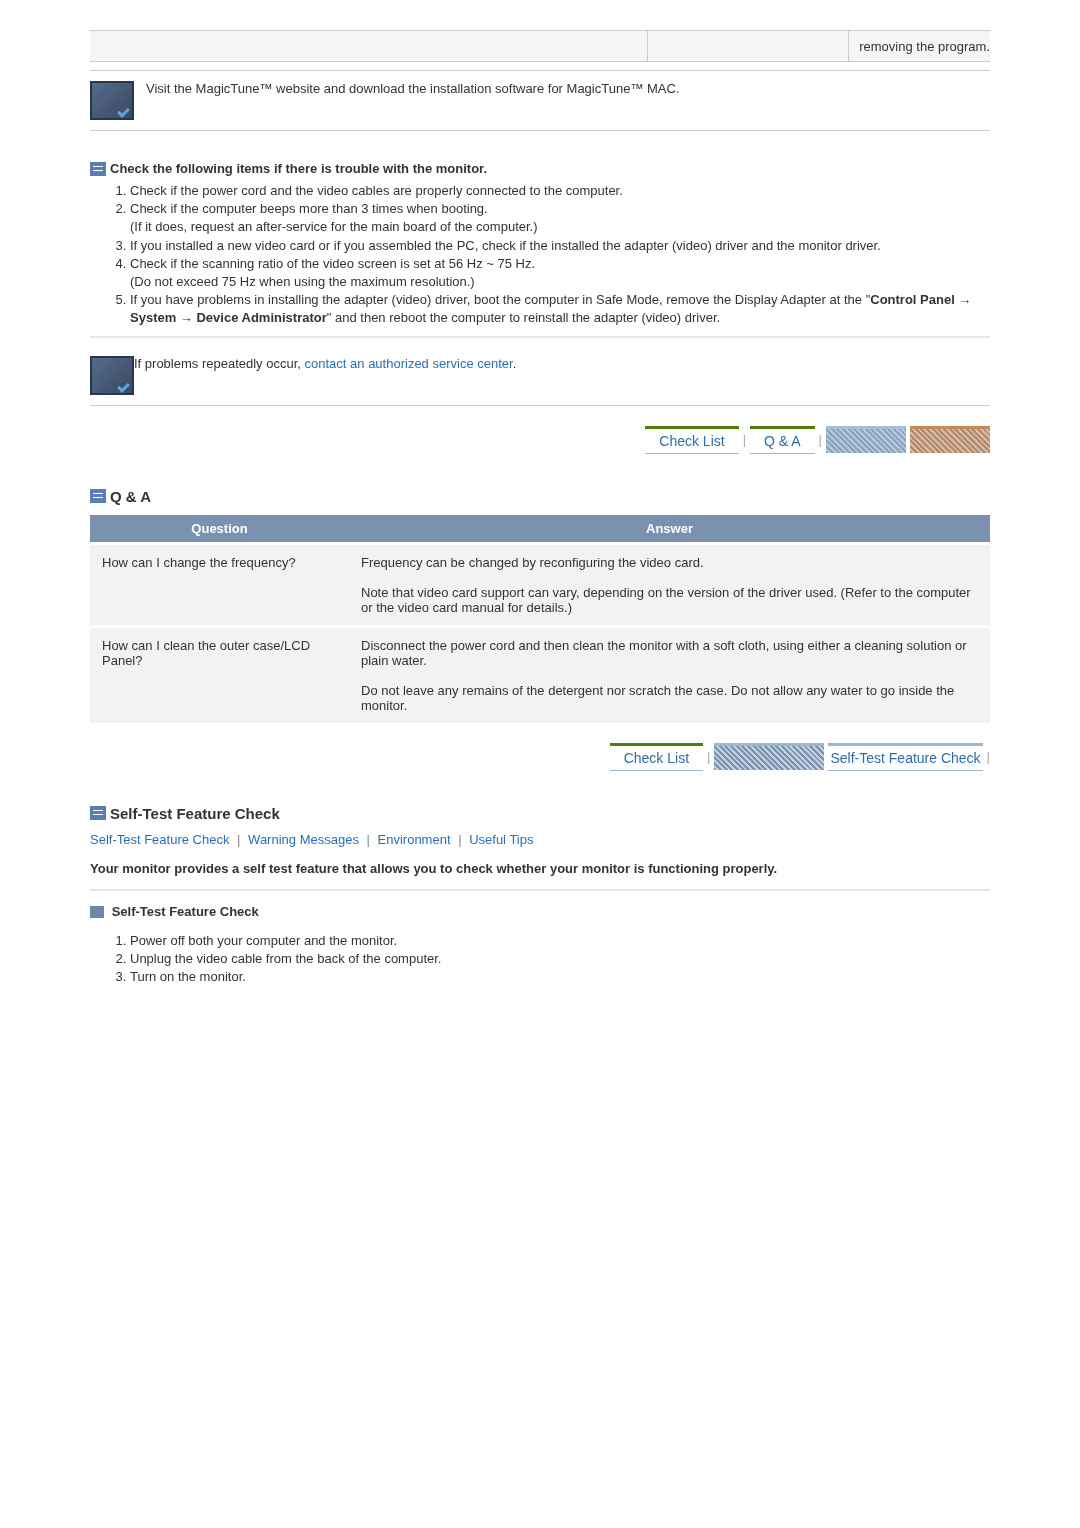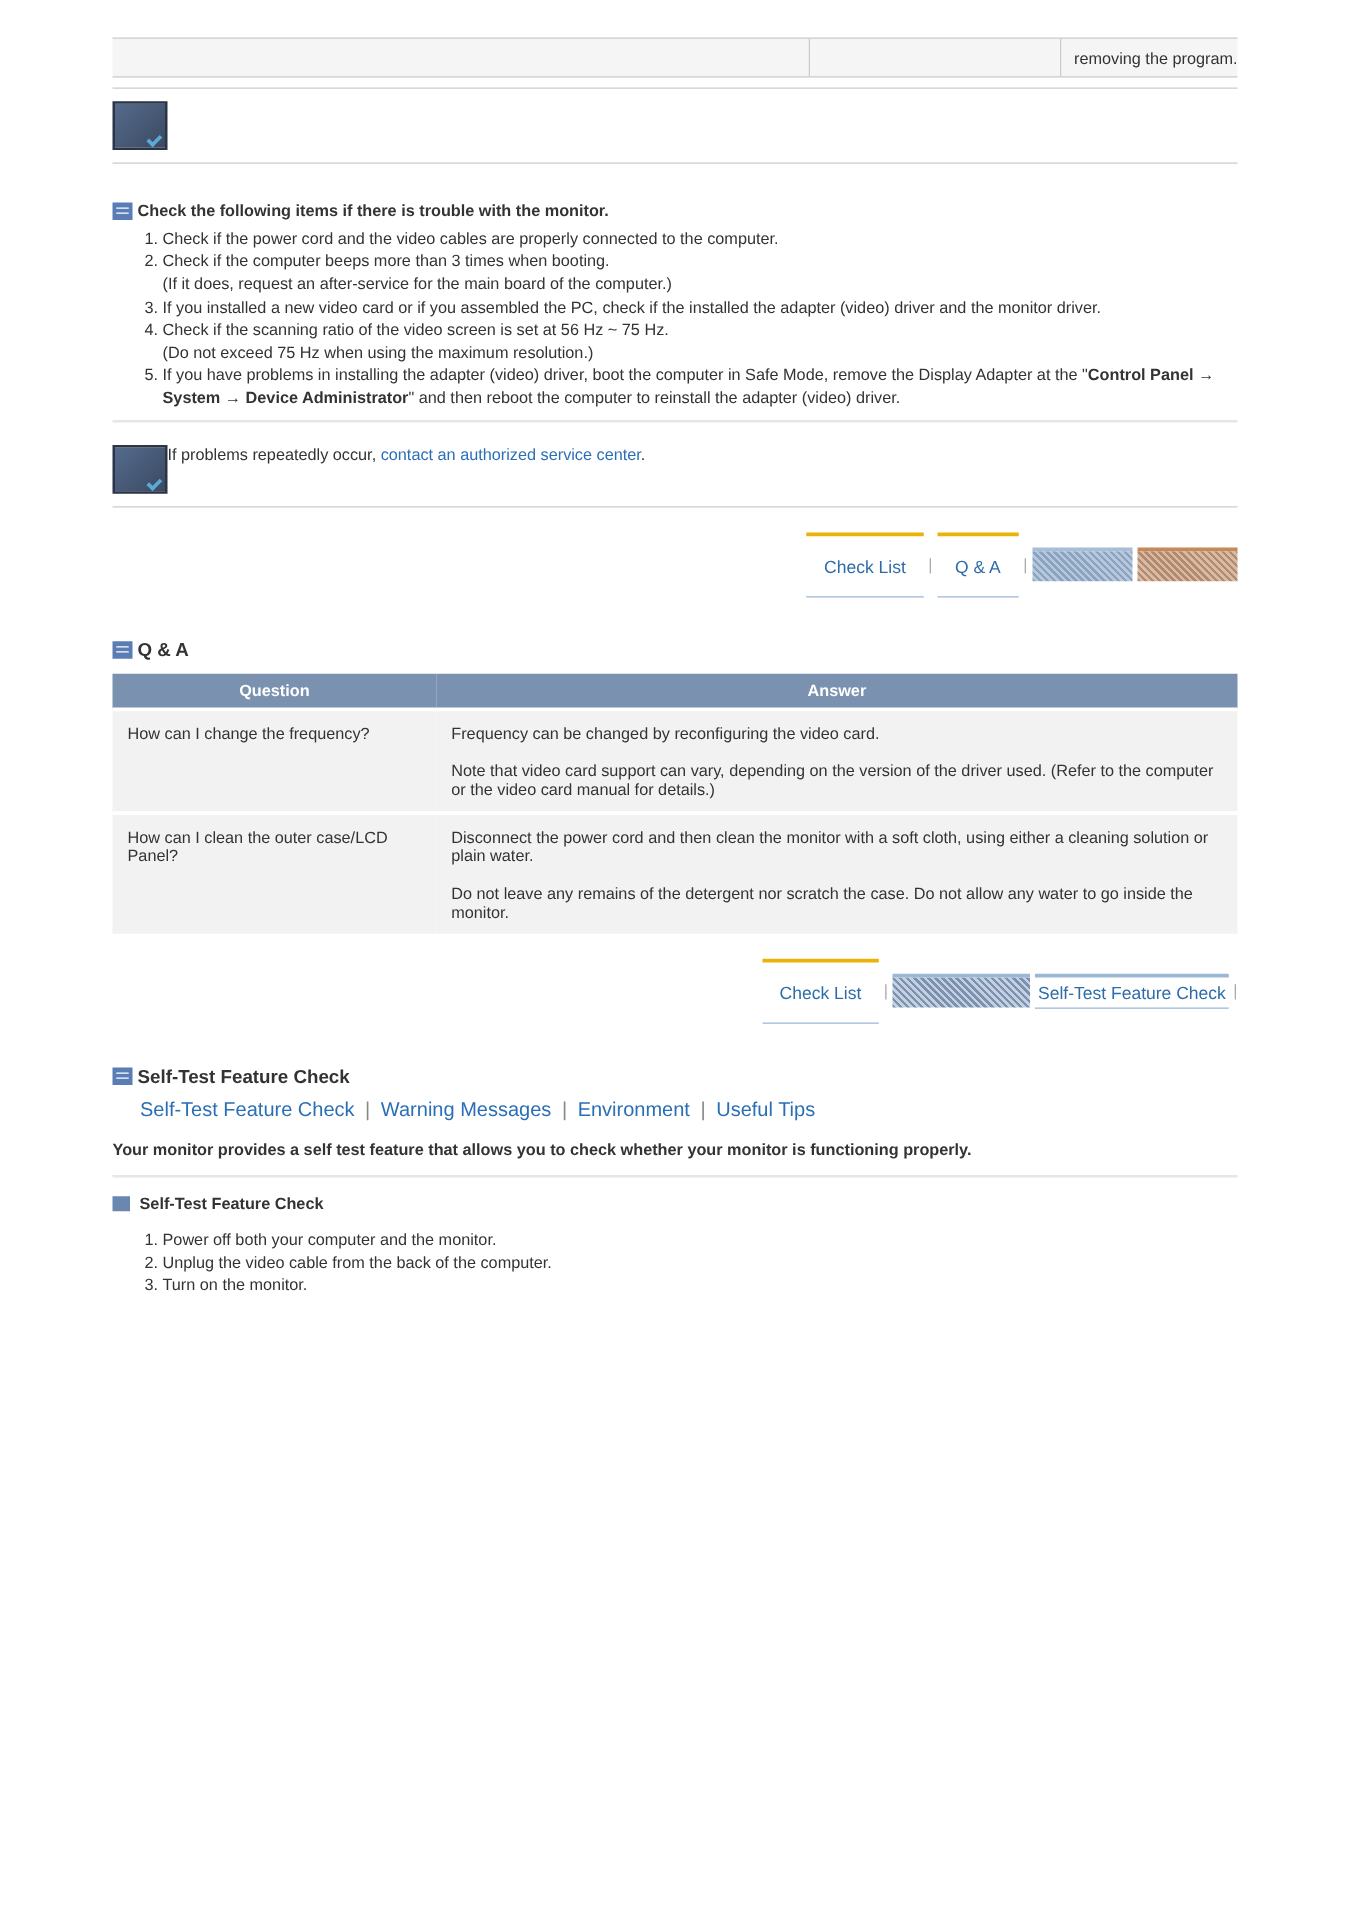--- a/index.html
+++ b/index.html
@@ -76,23 +76,23 @@
     hr { border: none; border-top: 2px solid #e6e6e6; margin: 8px 0; }
     a.link { color: #2a6fb5; text-decoration: none; }
     .tab-nav {
       display: flex;
       justify-content: flex-end;
       gap: 4px;
       margin-top: 20px;
       align-items: center;
     }
     .tab {
-      padding: 16px 14px;
+      padding: 4px 14px;
       font-size: 14px;
-      border-top: 3px solid #eab308;
+      border-top: 3px solid #4d7c0f;
       border-bottom: 1px solid #9bb7d6;
       cursor: pointer;
     }
     .tab-check { color: #2d6ca8; }
     .tab-qa { color: #2d6ca8; }
     .tab-img {
       width: 80px; height: 24px;
       background: repeating-linear-gradient(45deg,#8aa3c0,#8aa3c0 2px,#b8c8dc 2px,#b8c8dc 4px);
       border-top: 3px solid #a8bdd6;
     }
@@ -123,22 +123,21 @@
     }
     table.qa td {
       background: #f2f2f2;
       padding: 10px 12px;
       vertical-align: top;
       border-top: 3px solid #fff;
     }
     table.qa td.q { width: 235px; }
     .subnav {
       margin-top: 4px;
-      font-size: 16px;
-      margin-left: 22px;
+      font-size: 13px;
     }
     .subnav span.sep { color: #888; margin: 0 4px; }
     .small-icon {
       display: inline-block;
       width: 14px; height: 12px;
       background: #6a87b0;
       vertical-align: middle;
       margin-right: 4px;
     }
   </style>
@@ -146,20 +145,21 @@
 <body>
 
 <div class="top-row">
   <div class="top-row-left"></div>
   <div class="top-row-mid"></div>
   <div class="top-row-right">removing the program.</div>
 </div>
 
 <div class="info-box">
   <div class="thumb-icon"></div>
+  <div>Visit the MagicTune™ website and download the installation software for MagicTune™ MAC.</div>
 </div>
 
 <div class="section-heading">
   <span class="heading-icon"></span>
   <span class="bold">Check the following items if there is trouble with the monitor.</span>
 </div>
 <ol>
   <li style="white-space: pre-line">Check if the power cord and the video cables are properly connected to the computer.</li>
   <li style="white-space: pre-line">Check if the computer beeps more than 3 times when booting.
 (If it does, request an after-service for the main board of the computer.)</li>

